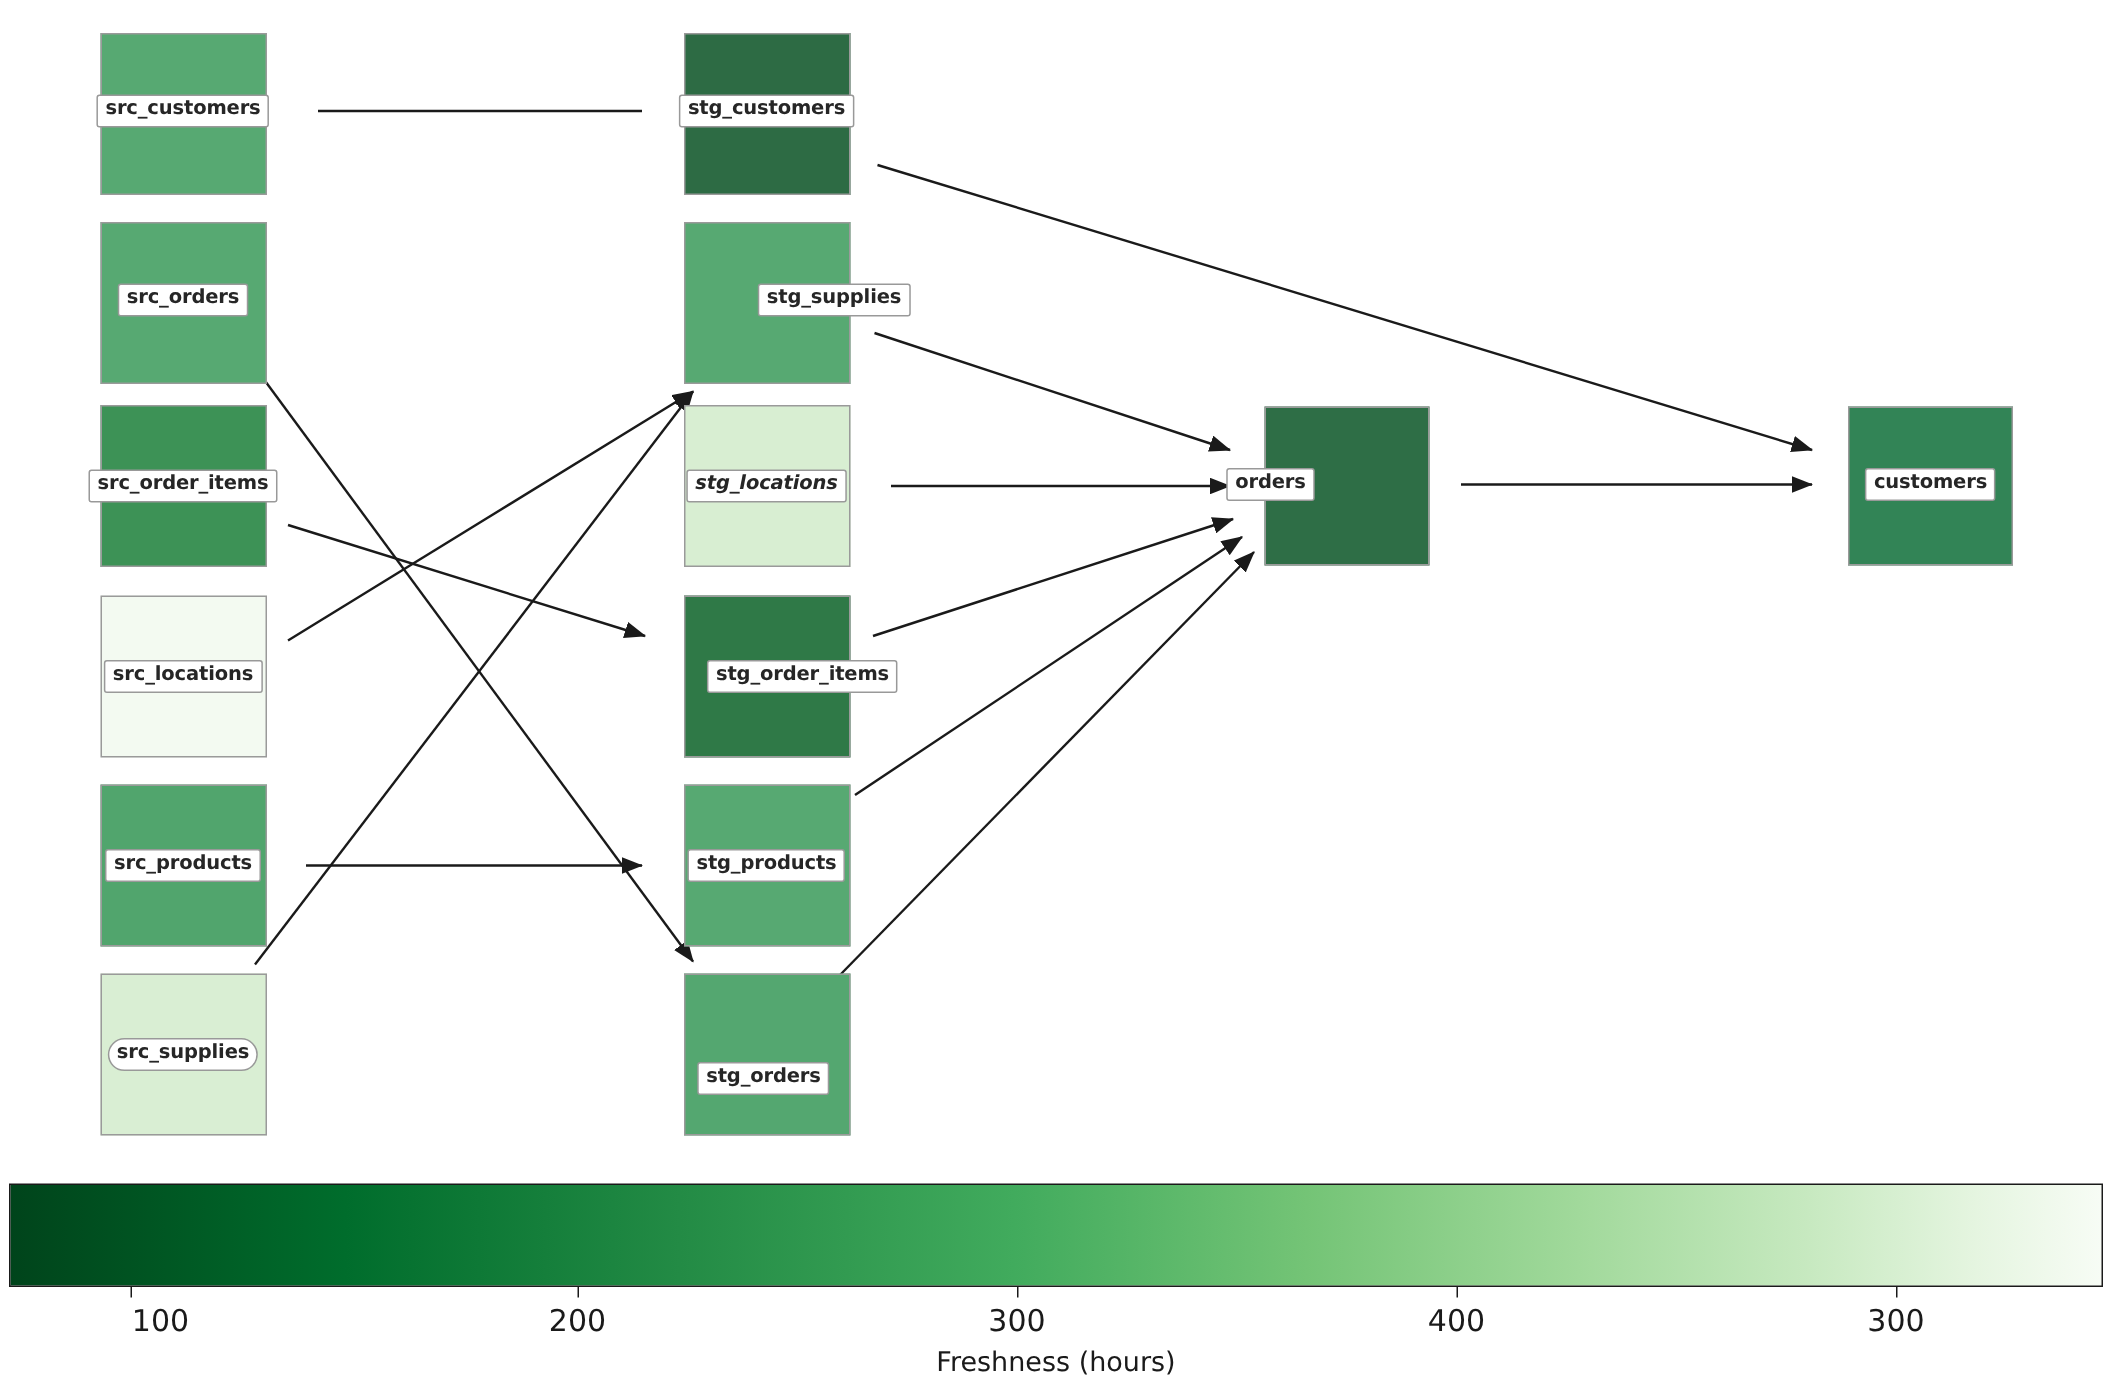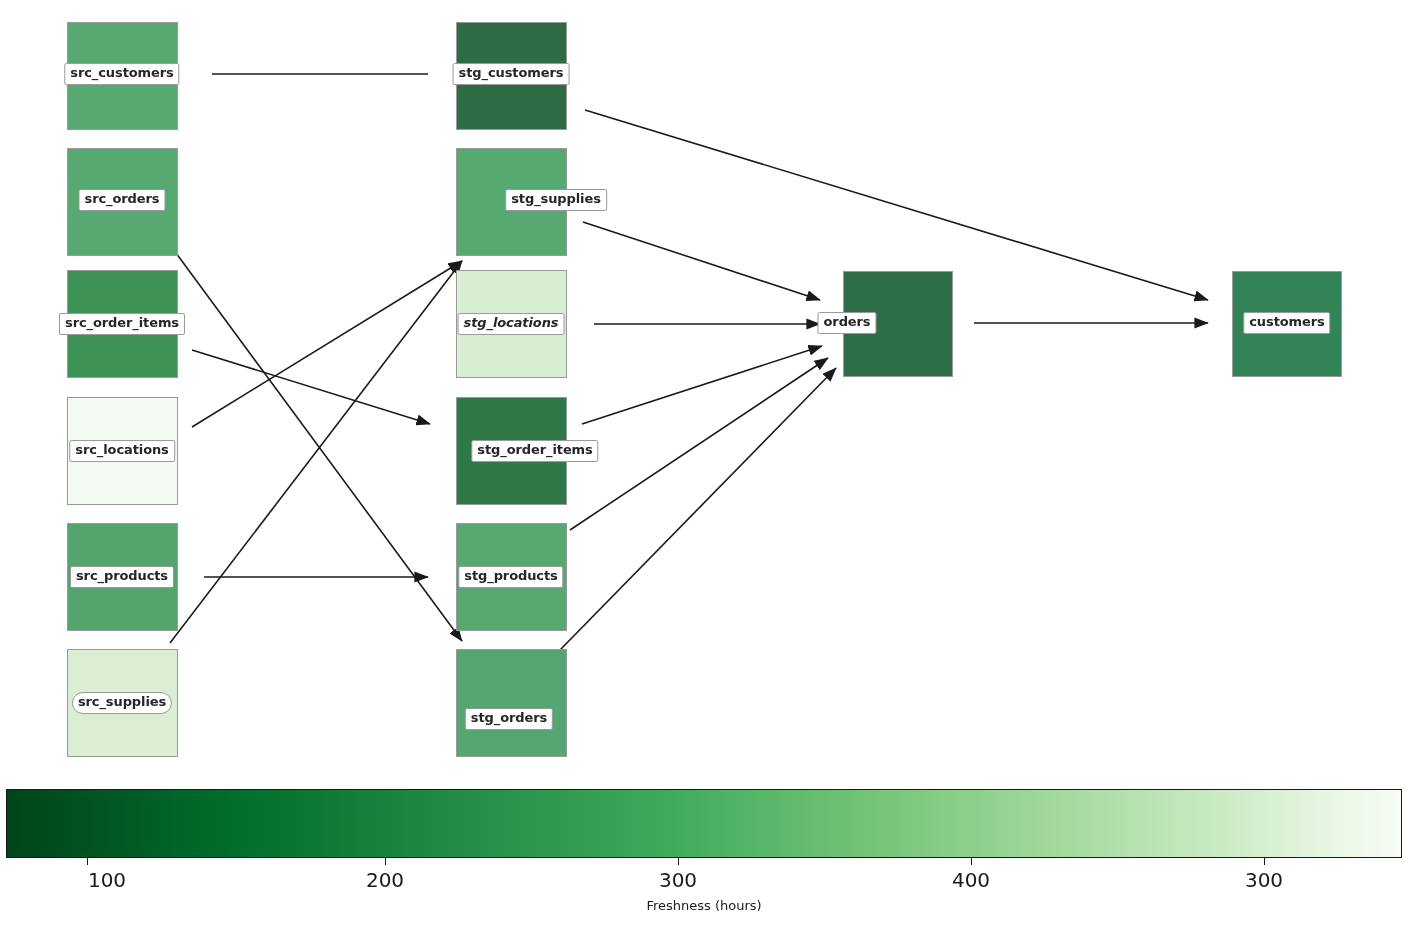--- a/index.html
+++ b/index.html
@@ -75,21 +75,21 @@
     transform: translateX(-50%);
     font-size: 20px;
     color: #1a1a1a;
     white-space: nowrap;
   }
   #colorbar-title {
     position: absolute;
     top: 898px;
     left: 704px;
     transform: translateX(-50%);
-    font-size: 13px;
+    font-size: 18px;
     color: #1a1a1a;
     white-space: nowrap;
   }
 </style>
 </head>
 <body>
 
 <div id="stage">
   <svg id="edge-layer" viewBox="0 0 1410 926" width="1410" height="926" xmlns="http://www.w3.org/2000/svg">
     <defs>

